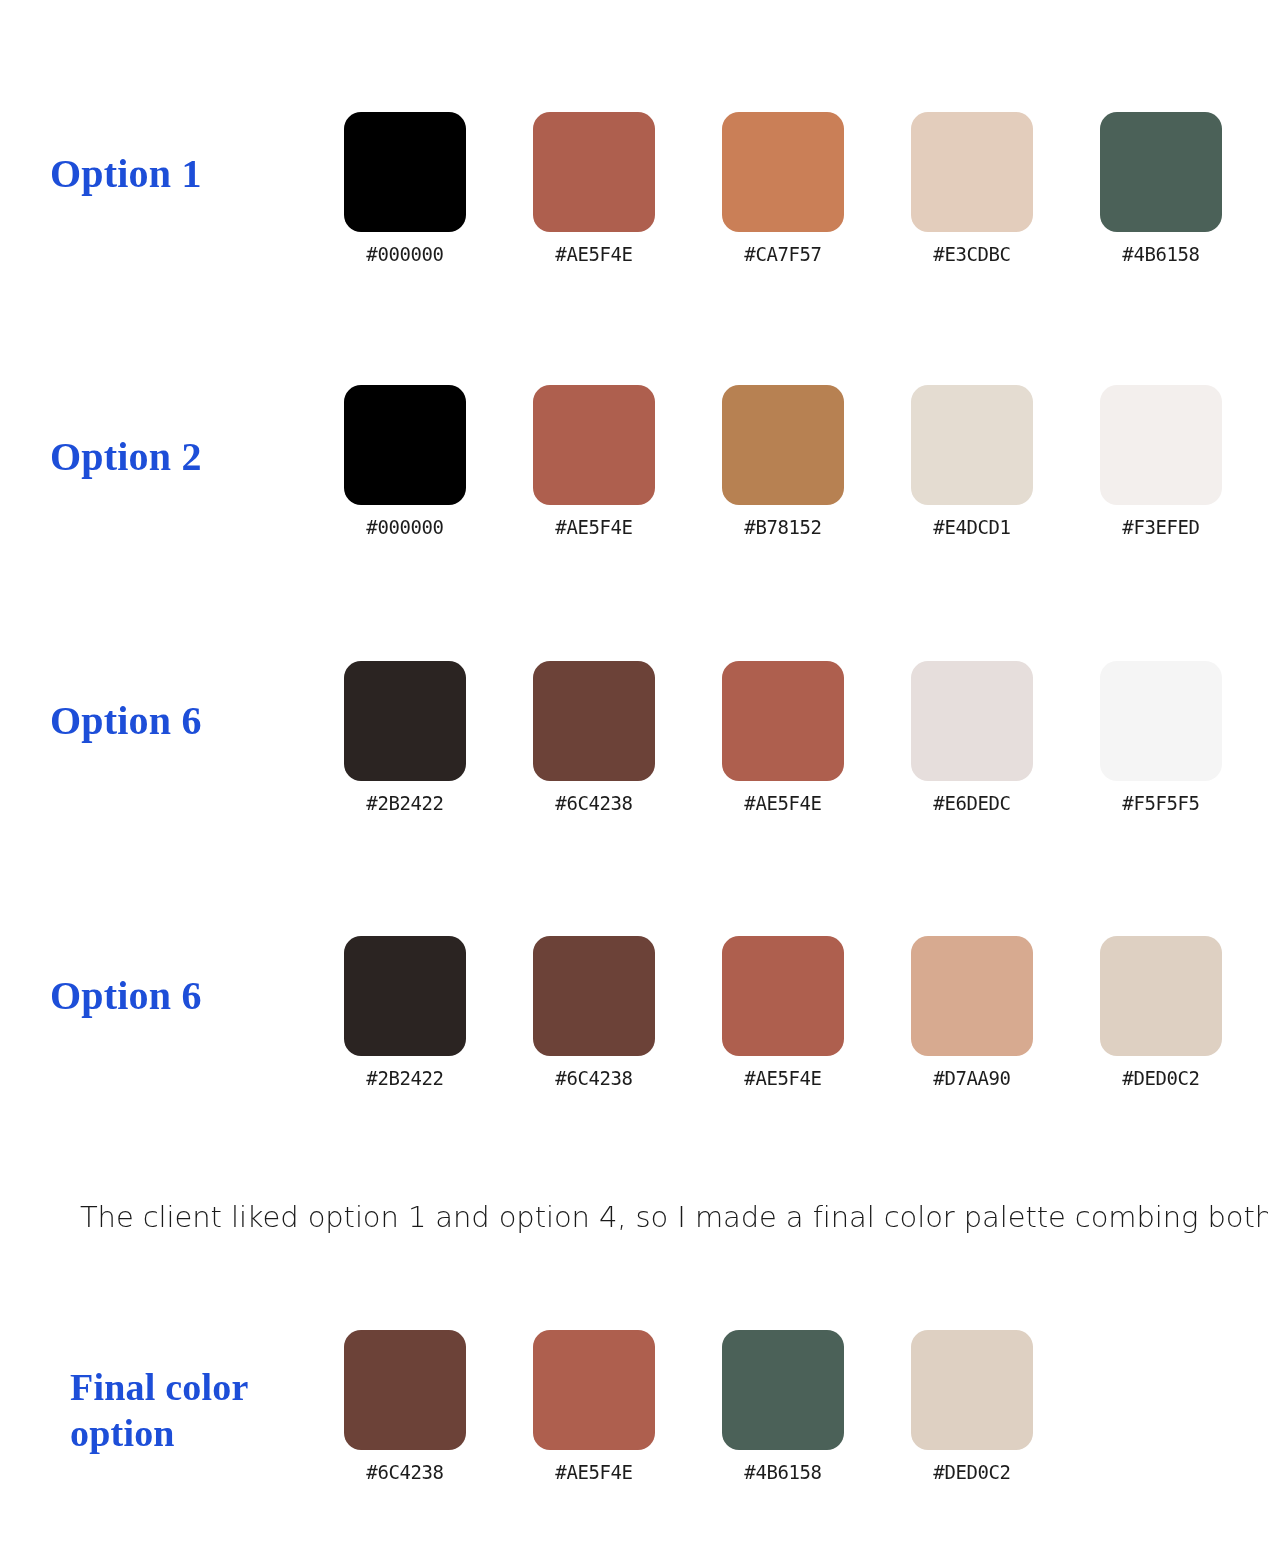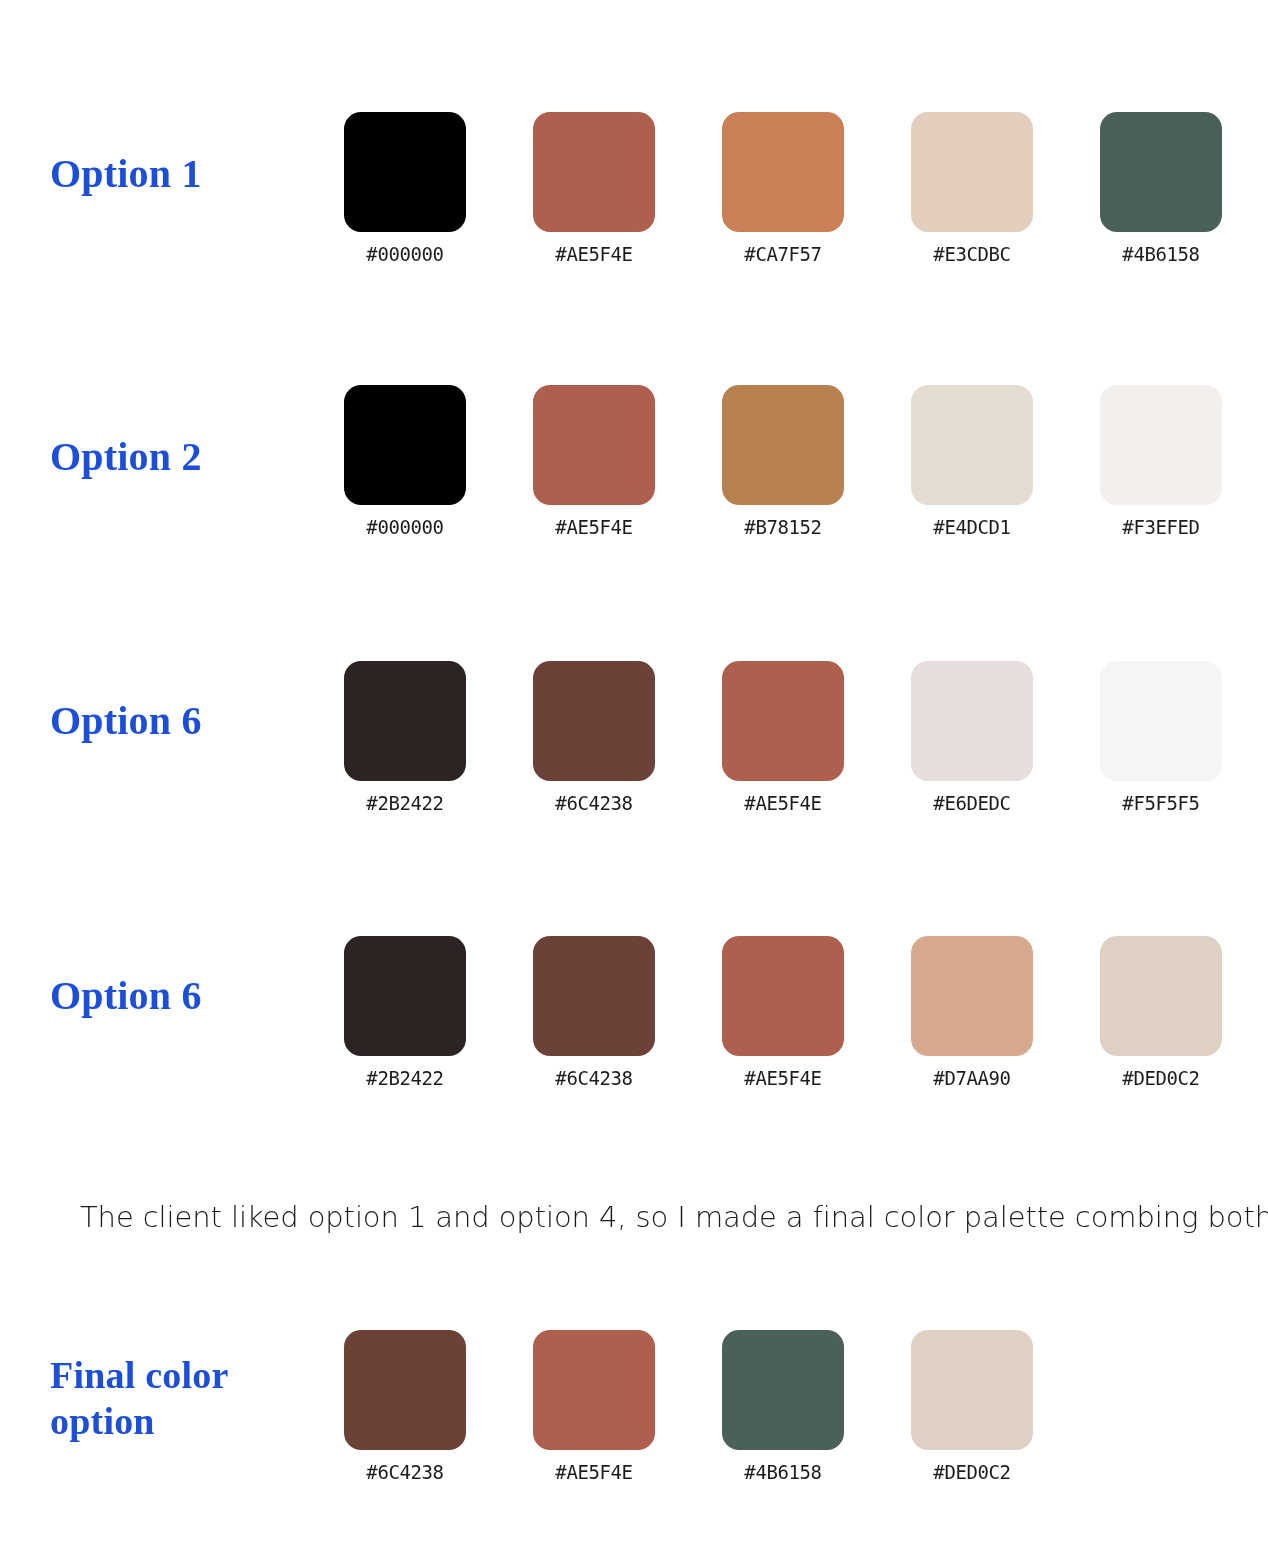--- a/index.html
+++ b/index.html
@@ -197,21 +197,21 @@
       <div class="swatch-cell">
         <div class="swatch-chip" style="background-color: rgb(222, 208, 194);"></div>
         <div class="swatch-hex">#DED0C2</div>
       </div>
     </div>
   </div>
 
   <div class="caption" style="top:1200px;">The client liked option 1 and option 4, so I made a final color palette combing both:</div>
 
   <div class="palette-row" style="top:1330px;">
-    <div class="row-label two-line" style="top:22px;">
+    <div class="row-label two-line" style="top:34px;margin-left:20px;">
       <div>Final color</div>
       <div>option</div>
     </div>
     <div class="swatches">
       <div class="swatch-cell">
         <div class="swatch-chip" style="background-color: rgb(108, 66, 56);"></div>
         <div class="swatch-hex">#6C4238</div>
       </div>
       <div class="swatch-cell">
         <div class="swatch-chip" style="background-color: rgb(174, 95, 78);"></div>

